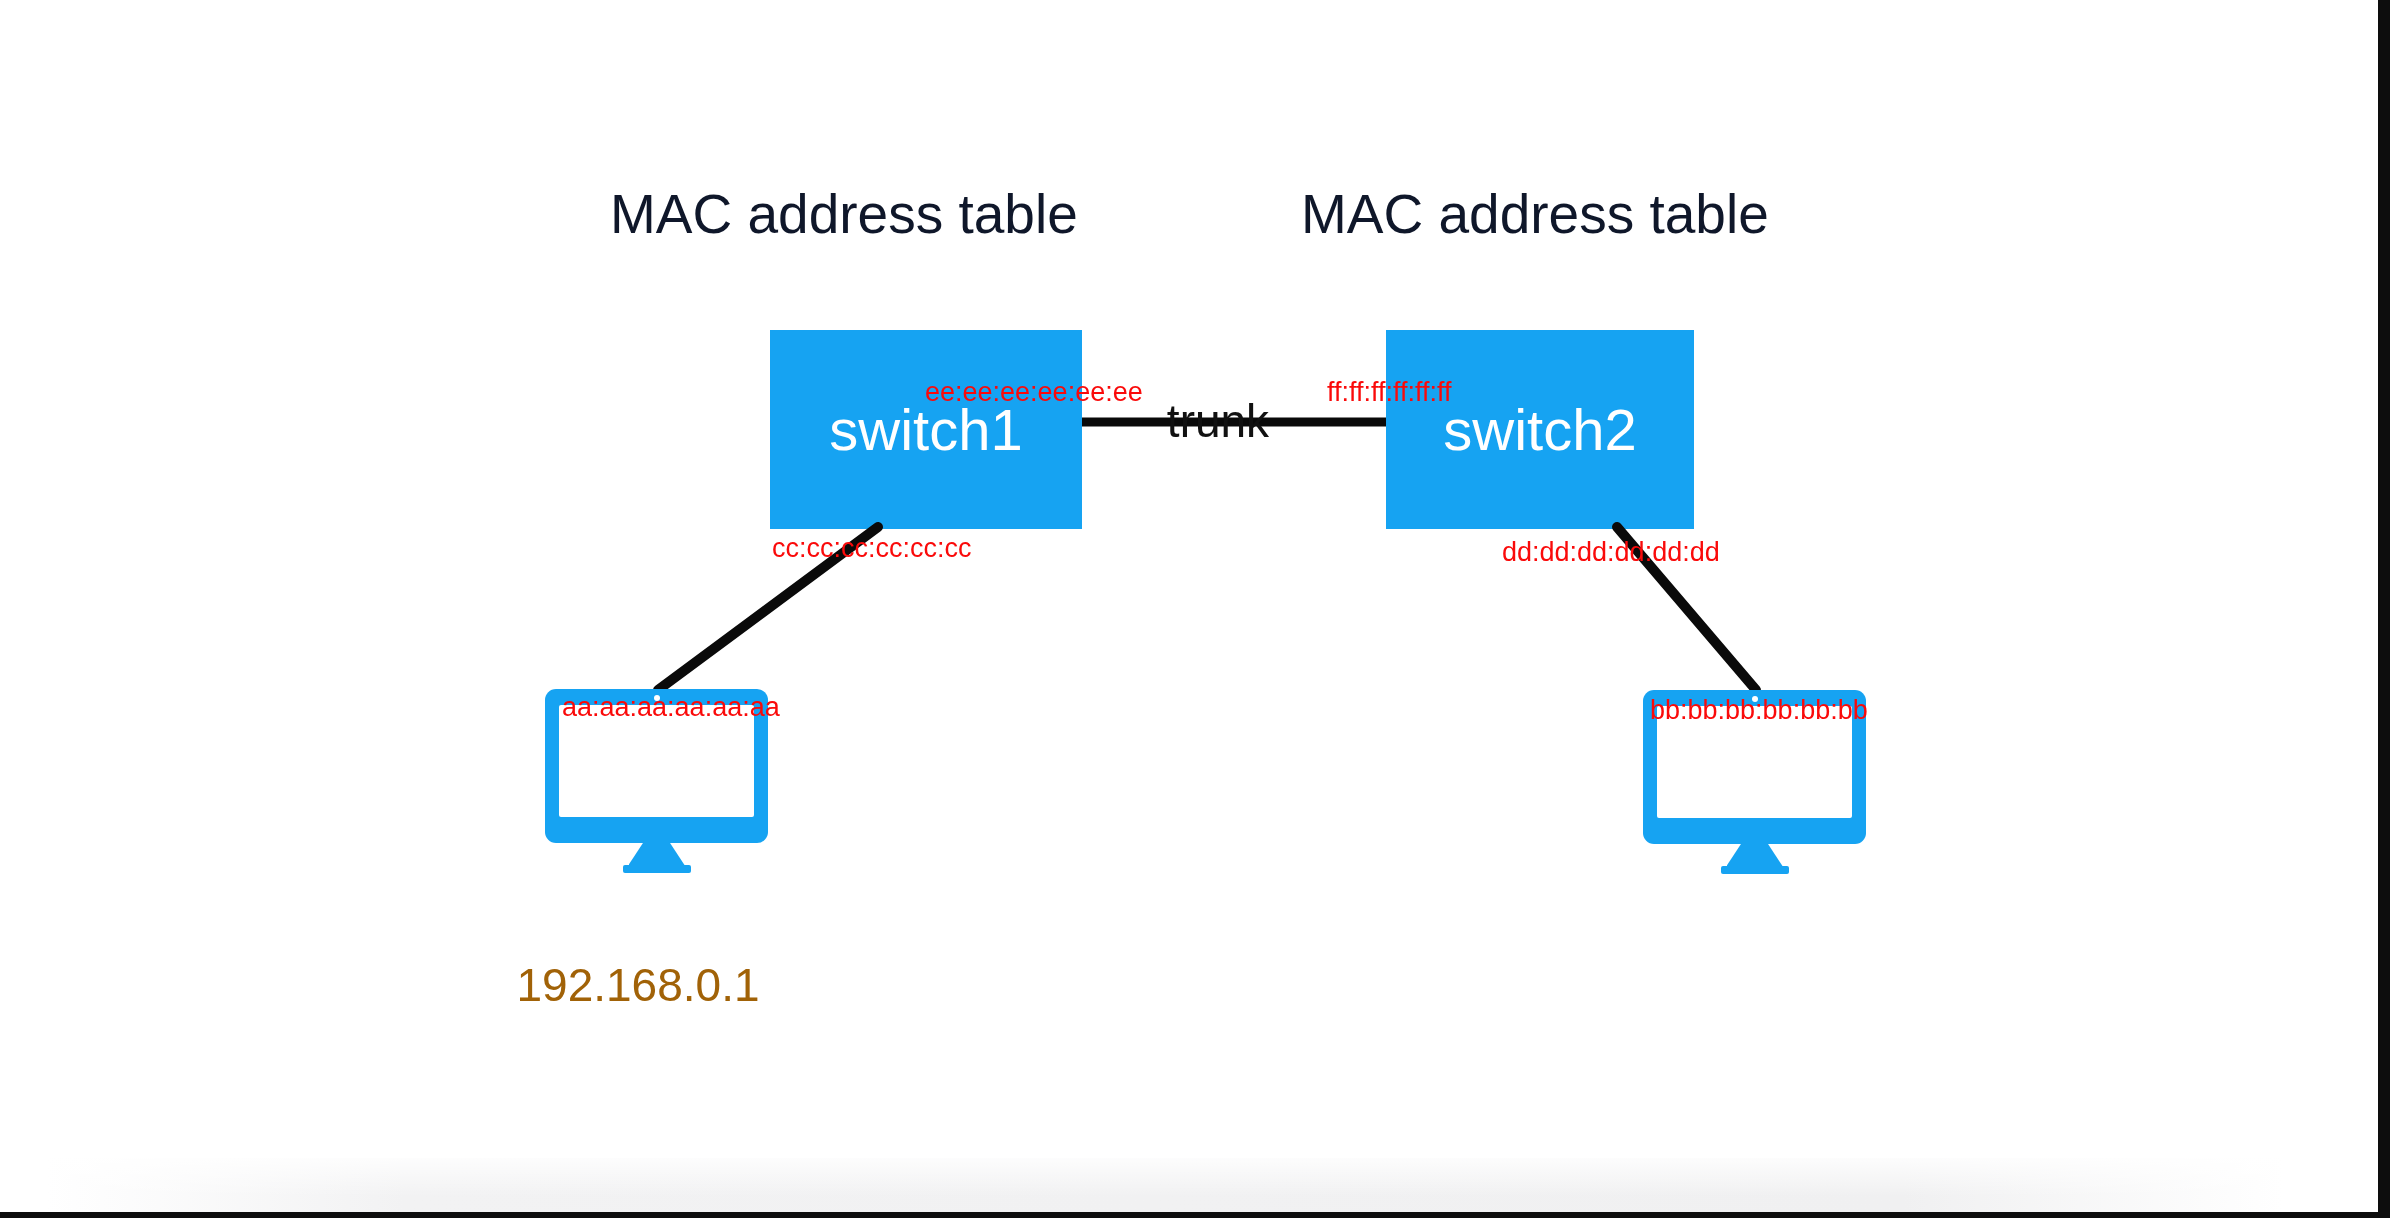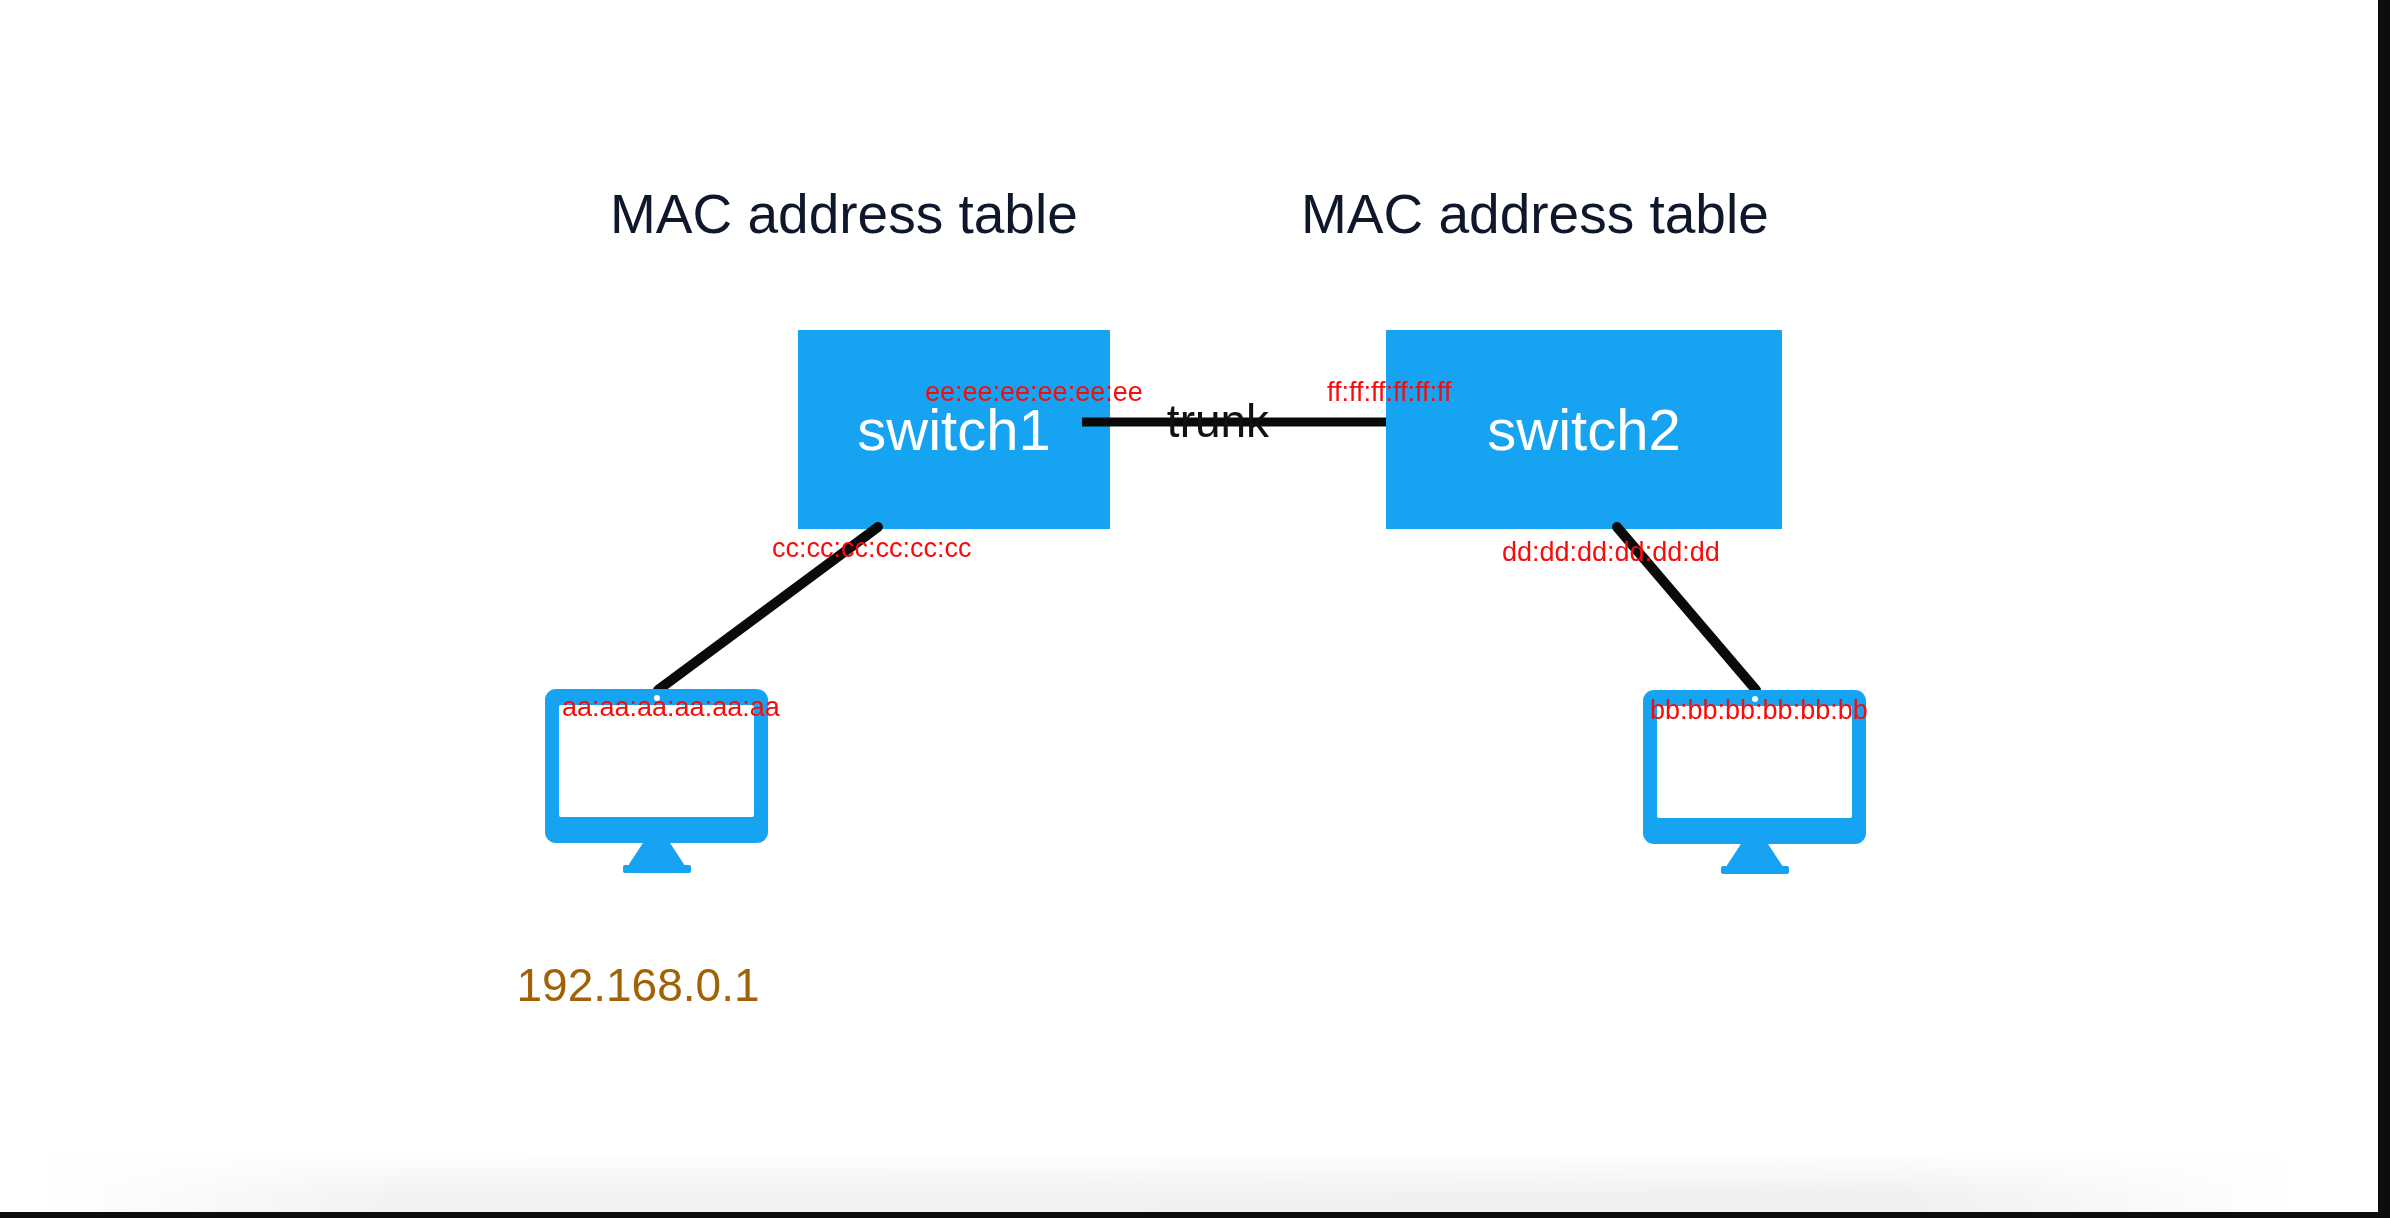--- a/index.html
+++ b/index.html
@@ -25,22 +25,22 @@
   #title-left  { left: 610px; }
   #title-right { left: 1301px; }
 
   .switch-box {
     position: absolute;
     background: #16a3f2;
     display: flex;
     align-items: center;
     justify-content: center;
   }
-  #switch1-box { left: 770px;  top: 330px; width: 312px; height: 199px; margin-left: 28px; }
-  #switch2-box { left: 1386px; top: 330px; width: 396px; height: 199px; }
+  #switch1-box { left: 770px;  top: 330px; width: 312px; height: 199px; }
+  #switch2-box { left: 1386px; top: 330px; width: 308px; height: 199px; }
   .switch-label {
     color: #ffffff;
     font-size: 58px;
     white-space: nowrap;
   }
 
   #link-svg {
     position: absolute;
     left: 0; top: 0;
     width: 2390px;

